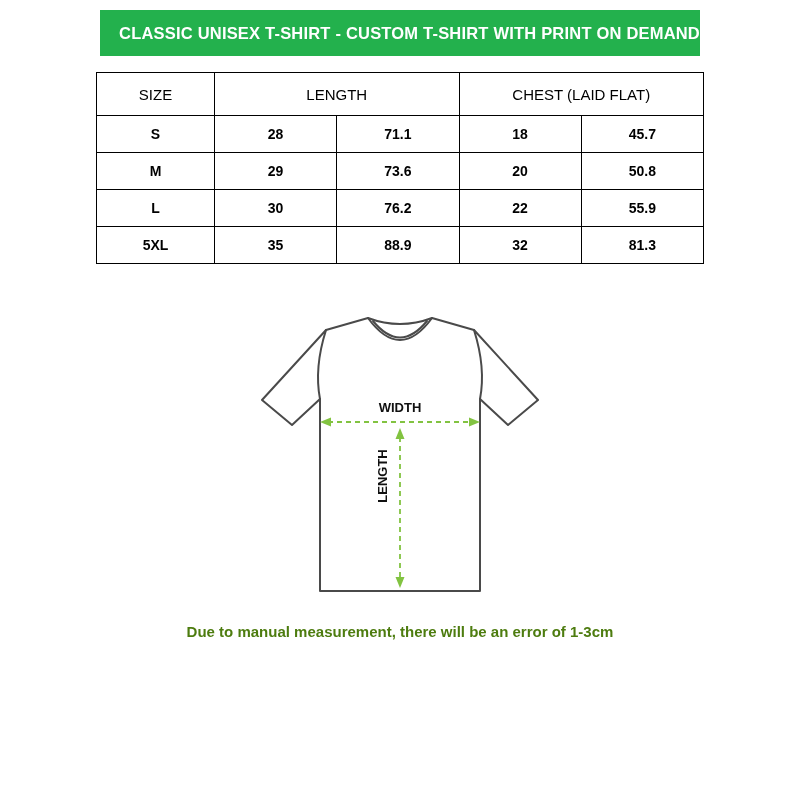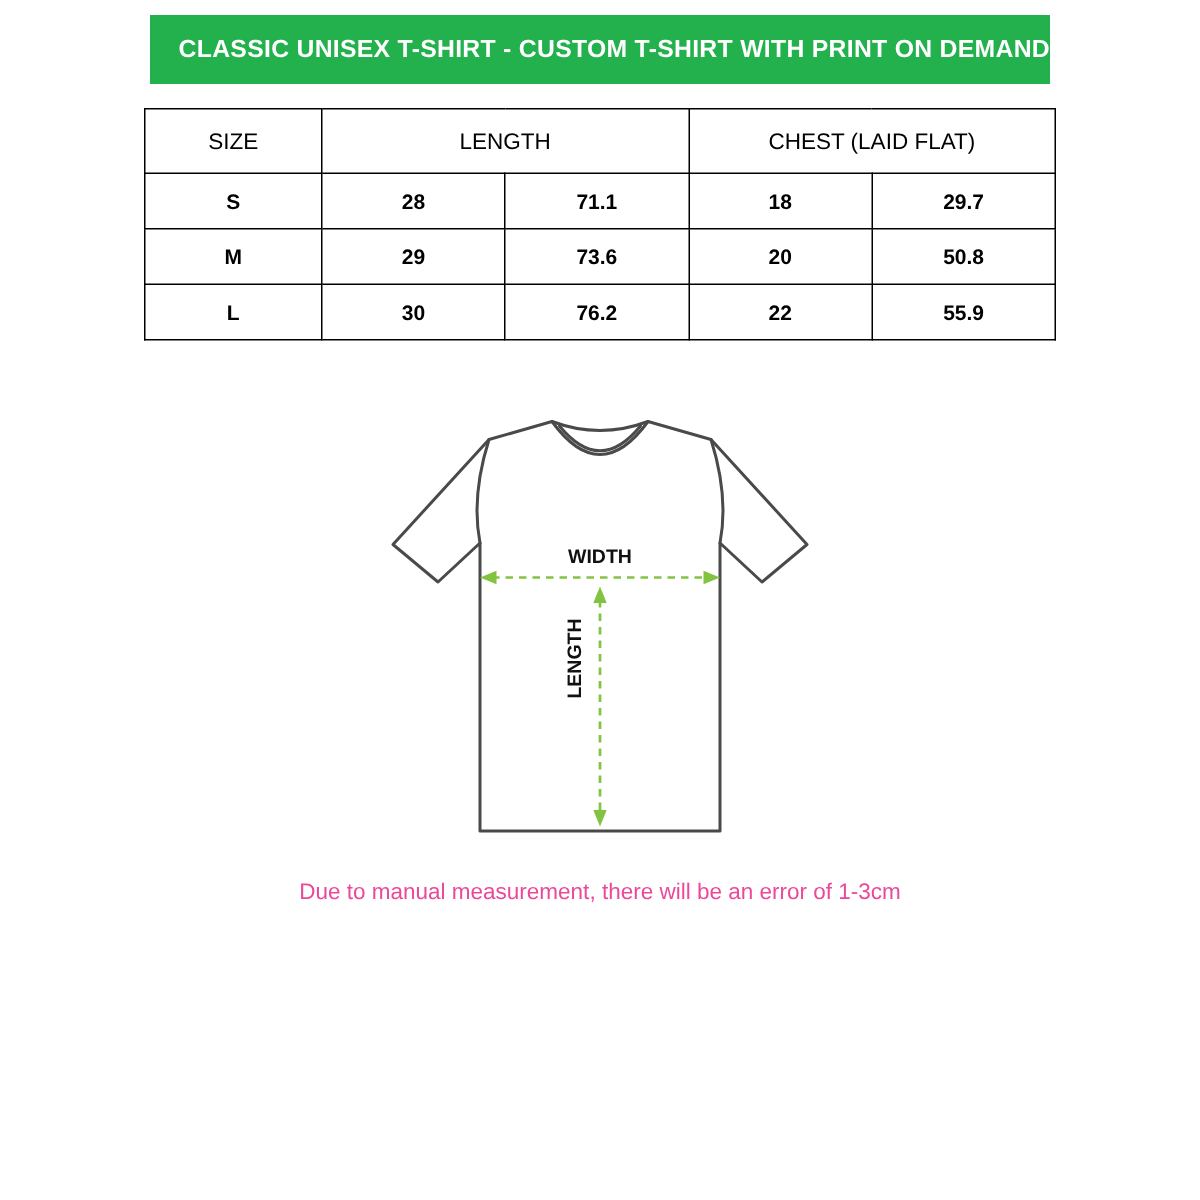--- a/index.html
+++ b/index.html
@@ -53,22 +53,22 @@
   }
   .diagram-wrap {
     margin-top: 40px;
     width: 300px;
     height: 305px;
     text-align: right;
   }
   .note {
     margin-top: 14px;
     font-size: 15px;
-    font-weight: 400;
-    color: #ec4899;
+    font-weight: 700;
+    color: #4d7c0f;
     text-align: center;
   }
   svg text.measure-label {
     font-family: "Liberation Sans", sans-serif;
     font-size: 13px;
     font-weight: 700;
     fill: #111111;
   }
 </style>
 </head>
@@ -92,35 +92,42 @@
       <th colspan="2">LENGTH</th>
       <th colspan="2">CHEST (LAID FLAT)</th>
     </tr>
   </thead>
   <tbody>
     <tr>
       <td>S</td>
       <td>28</td>
       <td>71.1</td>
       <td>18</td>
-      <td>29.7</td>
+      <td>45.7</td>
     </tr>
     <tr>
       <td>M</td>
       <td>29</td>
       <td>73.6</td>
       <td>20</td>
       <td>50.8</td>
     </tr>
     <tr>
       <td>L</td>
       <td>30</td>
       <td>76.2</td>
       <td>22</td>
       <td>55.9</td>
+    </tr>
+    <tr>
+      <td>5XL</td>
+      <td>35</td>
+      <td>88.9</td>
+      <td>32</td>
+      <td>81.3</td>
     </tr>
   </tbody>
 </table>
 
 <div class="diagram-wrap">
   <svg width="300" height="305" viewBox="0 0 300 305" xmlns="http://www.w3.org/2000/svg">
 
     <g fill="#ffffff" stroke="#4a4a4a" stroke-width="2" stroke-linejoin="round" stroke-linecap="round">
       <path d="M 118 14
                L 76 26

